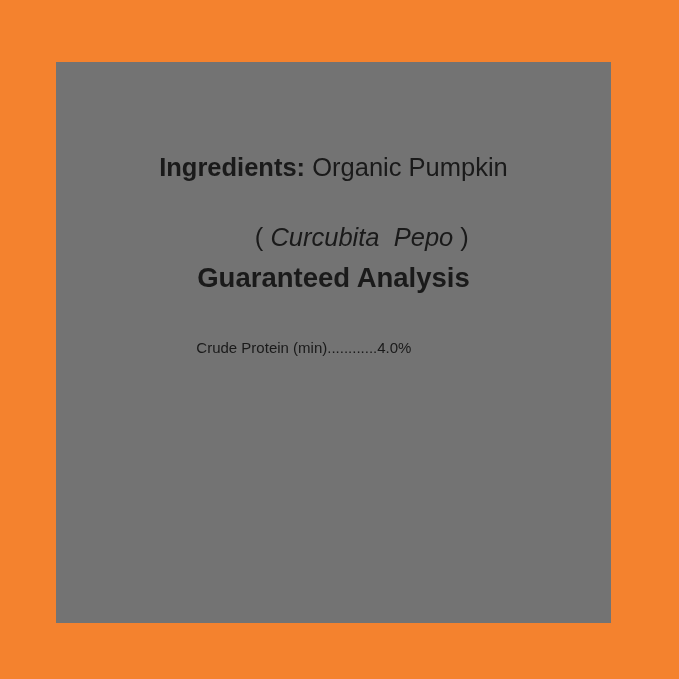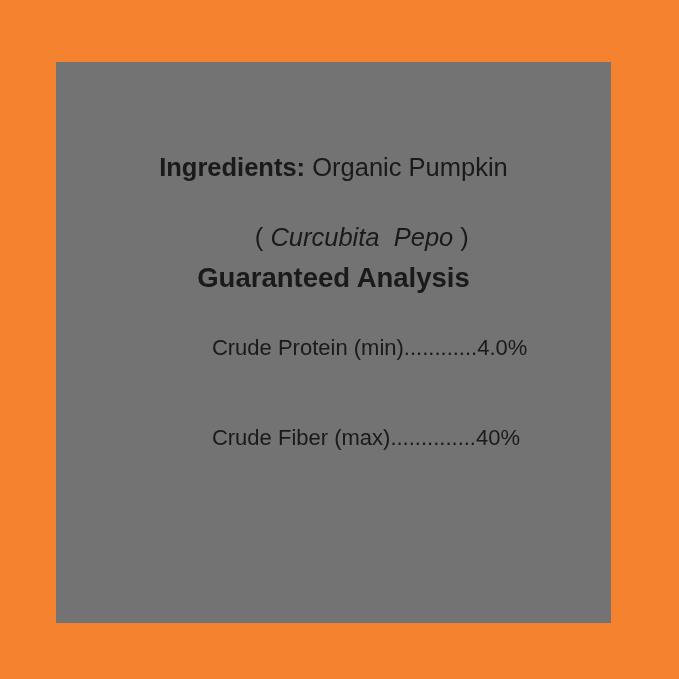--- a/index.html
+++ b/index.html
@@ -78,21 +78,21 @@
   }
 
   #analysis-rows {
     position: absolute;
     left: 107px;
     top: 241px;
     width: 400px;
     color: #1a1a1a;
   }
   .analysis-row {
-    font-size: 22px;
+    font-size: 15px;
     line-height: 30px;
     white-space: pre;
     text-align: left;
   }
   .row-name { }
   .row-dots { letter-spacing: 0px; }
   .row-value { }
 </style>
 </head>
 <body>
@@ -109,19 +109,16 @@
         <span class="paren">(</span><span> </span><span class="species">Curcubita  Pepo</span><span> </span><span class="paren">)</span>
       </div>
     </div>
 
     <div id="analysis-heading">Guaranteed Analysis</div>
 
     <div id="analysis-rows">
       <div class="analysis-row">
         <span class="row-name">Crude Protein (min)</span><span class="row-dots">............</span><span class="row-value">4.0%</span>
       </div>
-      <div class="analysis-row">
-        <span class="row-name">Crude Fiber (max)</span><span class="row-dots">..............</span><span class="row-value">40%</span>
-      </div>
     </div>
 
   </div>
 </div>
 
 </body></html>

